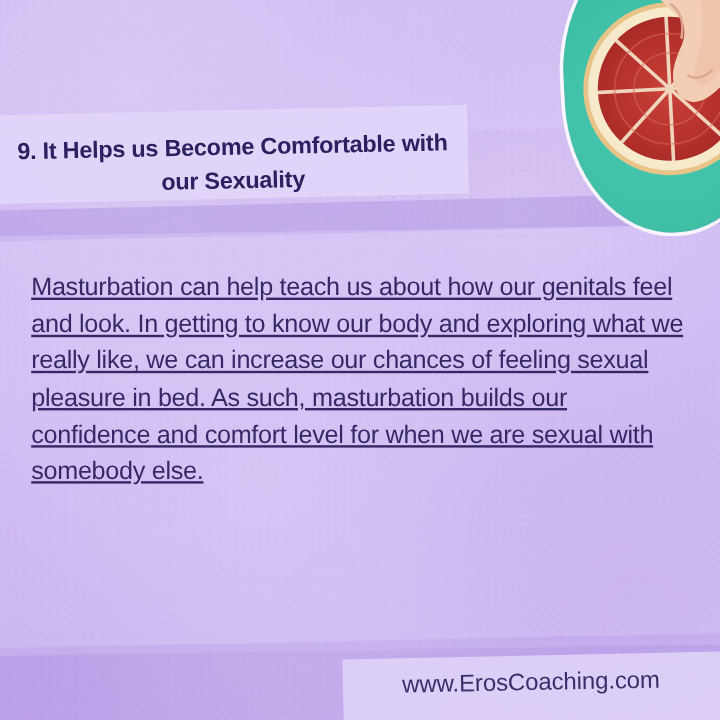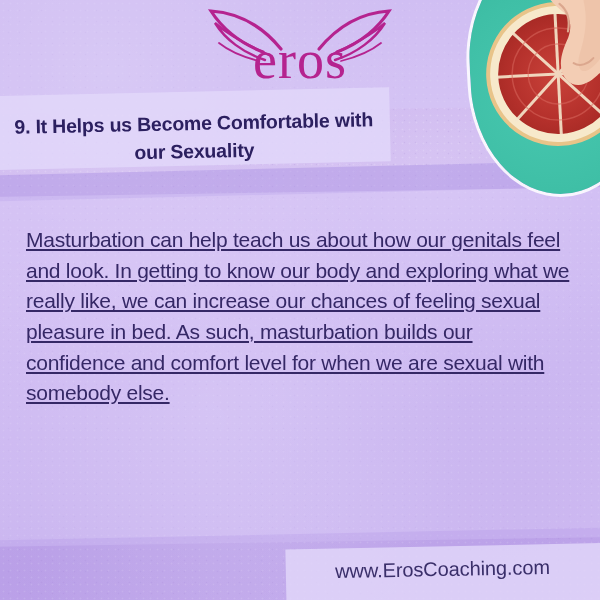--- a/index.html
+++ b/index.html
@@ -171,35 +171,20 @@
   <div class="bg-base"></div>
   <div class="bg-speckle"></div>
 
   <div class="band band-top"></div>
   <div class="band band-title"></div>
   <div class="band band-stripe"></div>
   <div class="band band-body"></div>
   <div class="band band-bottom"></div>
   <div class="band band-footer"></div>
 
-  <div class="logo">
-    <svg width="230" height="84" viewBox="0 0 230 84" aria-hidden="true">
-      <g fill="none" stroke="#b5238f" stroke-linecap="round">
-
-        <path d="M96 44 C78 22 56 8 26 6 C36 22 54 38 78 47" stroke-width="3.2"></path>
-        <path d="M84 50 C62 40 44 30 30 18 C40 34 58 48 80 55" stroke-width="2.4"></path>
-        <path d="M74 56 C58 52 44 46 34 38" stroke-width="1.8"></path>
-
-        <path d="M134 44 C152 22 174 8 204 6 C194 22 176 38 152 47" stroke-width="3.2"></path>
-        <path d="M146 50 C168 40 186 30 200 18 C190 34 172 48 150 55" stroke-width="2.4"></path>
-        <path d="M156 56 C172 52 186 46 196 38" stroke-width="1.8"></path>
-      </g>
-      <text x="115" y="73" text-anchor="middle" font-family="'Liberation Serif', serif" font-size="54" fill="#b5238f" letter-spacing="1">eros</text>
-    </svg>
-  </div>
 
   <h1 class="headline">9.  It Helps us Become Comfortable with our Sexuality</h1>
 
   <p class="bodycopy">Masturbation can help teach us about how our genitals feel and look. In getting to know our body and exploring what we really like, we can increase our chances of feeling sexual pleasure in bed. As such, masturbation builds our confidence and comfort level for when we are sexual with somebody else.</p>
 
   <div class="footer-url">www.ErosCoaching.com</div>
 
   <div class="photo-card">
     <div class="photo-teal"></div>
     <svg viewBox="0 0 175 246" aria-hidden="true">

